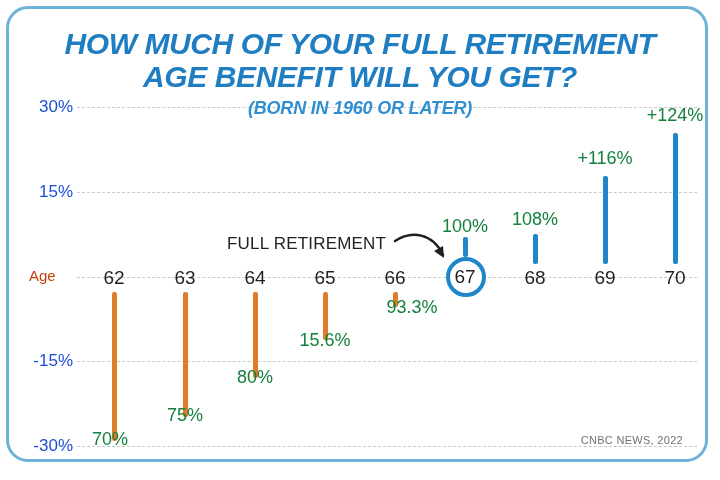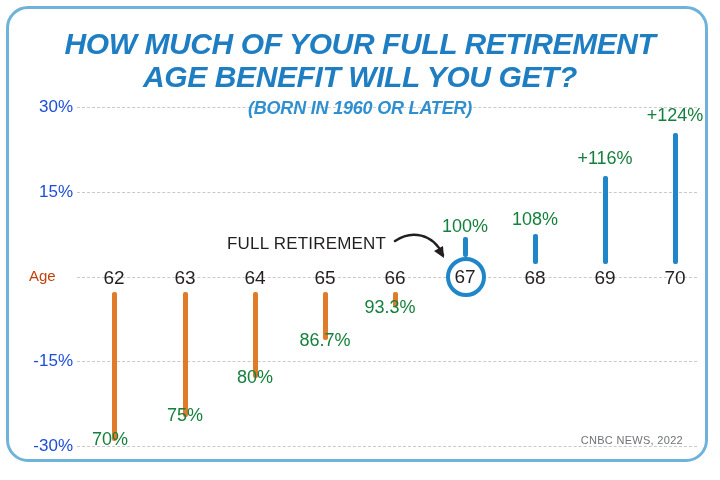--- a/index.html
+++ b/index.html
@@ -201,22 +201,22 @@
     <div class="age-label" style="left:290px; top:258px;">65</div>
     <div class="age-label" style="left:360px; top:258px;">66</div>
     <div class="age-label highlight" style="left:430px; top:257px;">67</div>
     <div class="age-label" style="left:500px; top:258px;">68</div>
     <div class="age-label" style="left:570px; top:258px;">69</div>
     <div class="age-label" style="left:640px; top:258px;">70</div>
 
     <div class="val-label" style="left:56px;  top:420px;">70%</div>
     <div class="val-label" style="left:131px; top:396px;">75%</div>
     <div class="val-label" style="left:201px; top:358px;">80%</div>
-    <div class="val-label" style="left:271px; top:321px;">86.7%</div>
-    <div class="val-label" style="left:336px; top:288px;">93.3%</div>
+    <div class="val-label" style="left:271px; top:321px;">15.6%</div>
+    <div class="val-label" style="left:358px; top:288px;">93.3%</div>
     <div class="val-label" style="left:411px; top:207px;">100%</div>
     <div class="val-label" style="left:481px; top:200px;">108%</div>
     <div class="val-label" style="left:551px; top:139px;">+116%</div>
     <div class="val-label" style="left:621px; top:96px;">+124%</div>
 
     <div id="annotation-text" style="left:218px; top:225px;">FULL RETIREMENT</div>
     <svg id="annotation-arrow" style="left:384px; top:222px;" width="62" height="38" viewBox="0 0 62 38">
       <path d="M2 10 C 18 -1, 40 2, 50 24" stroke="#231f20" stroke-width="2.4" fill="none" stroke-linecap="round"></path>
       <path d="M41 20 L51 27 L50 15 Z" fill="#231f20"></path>
     </svg>

